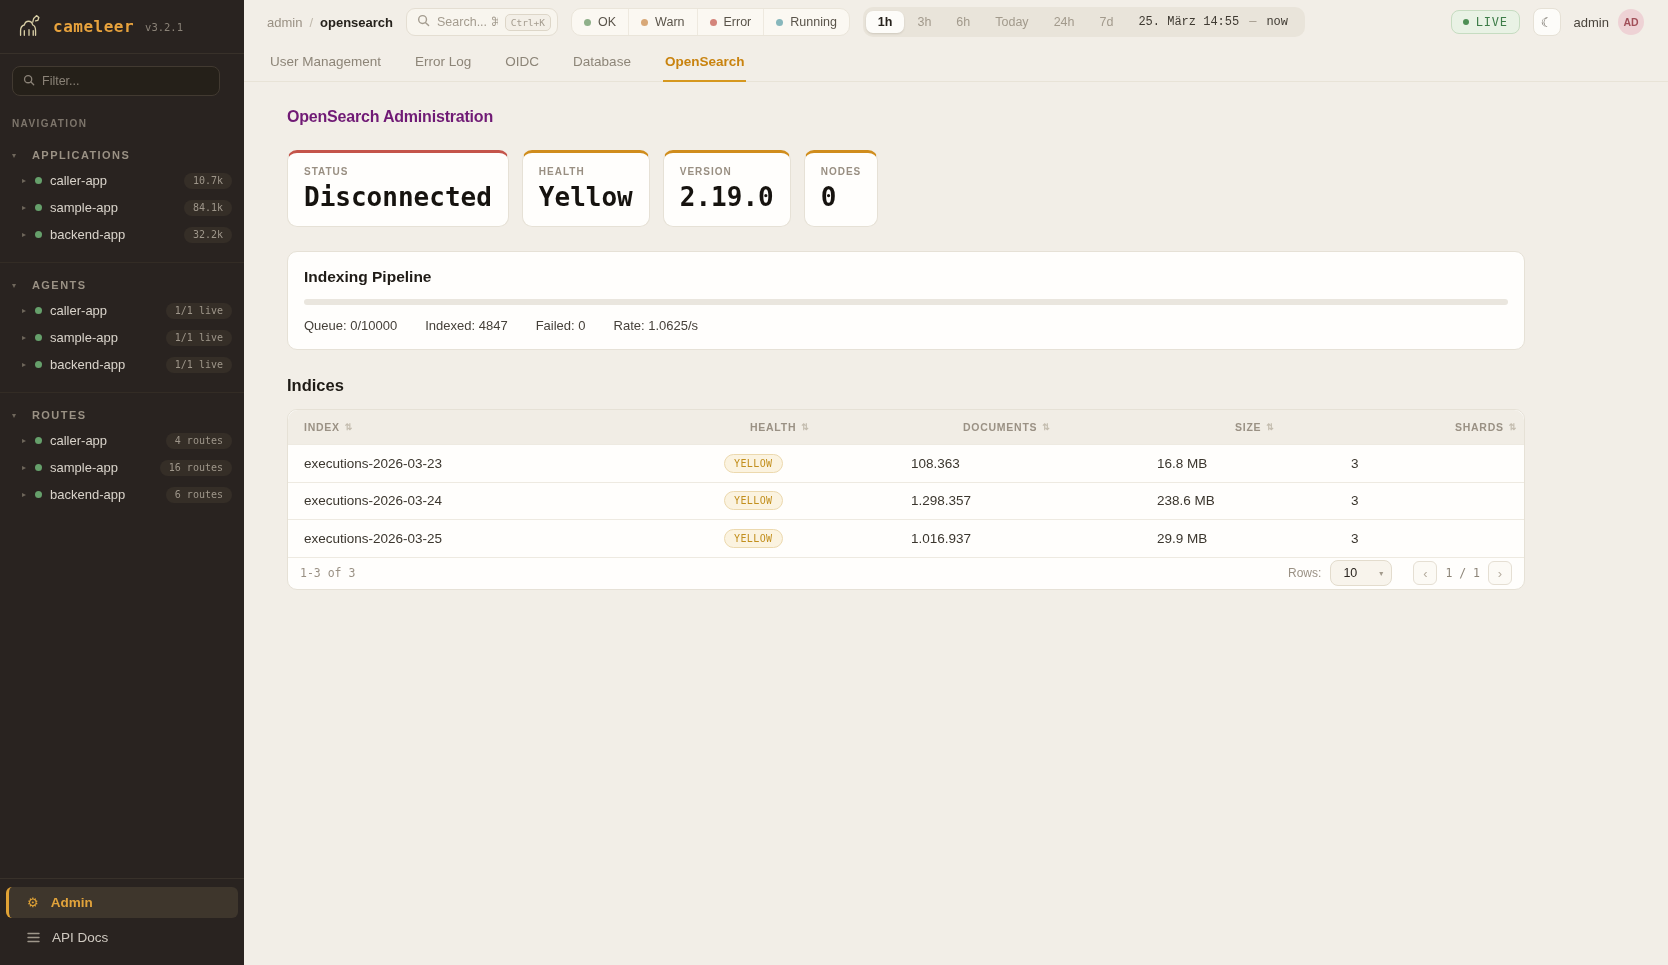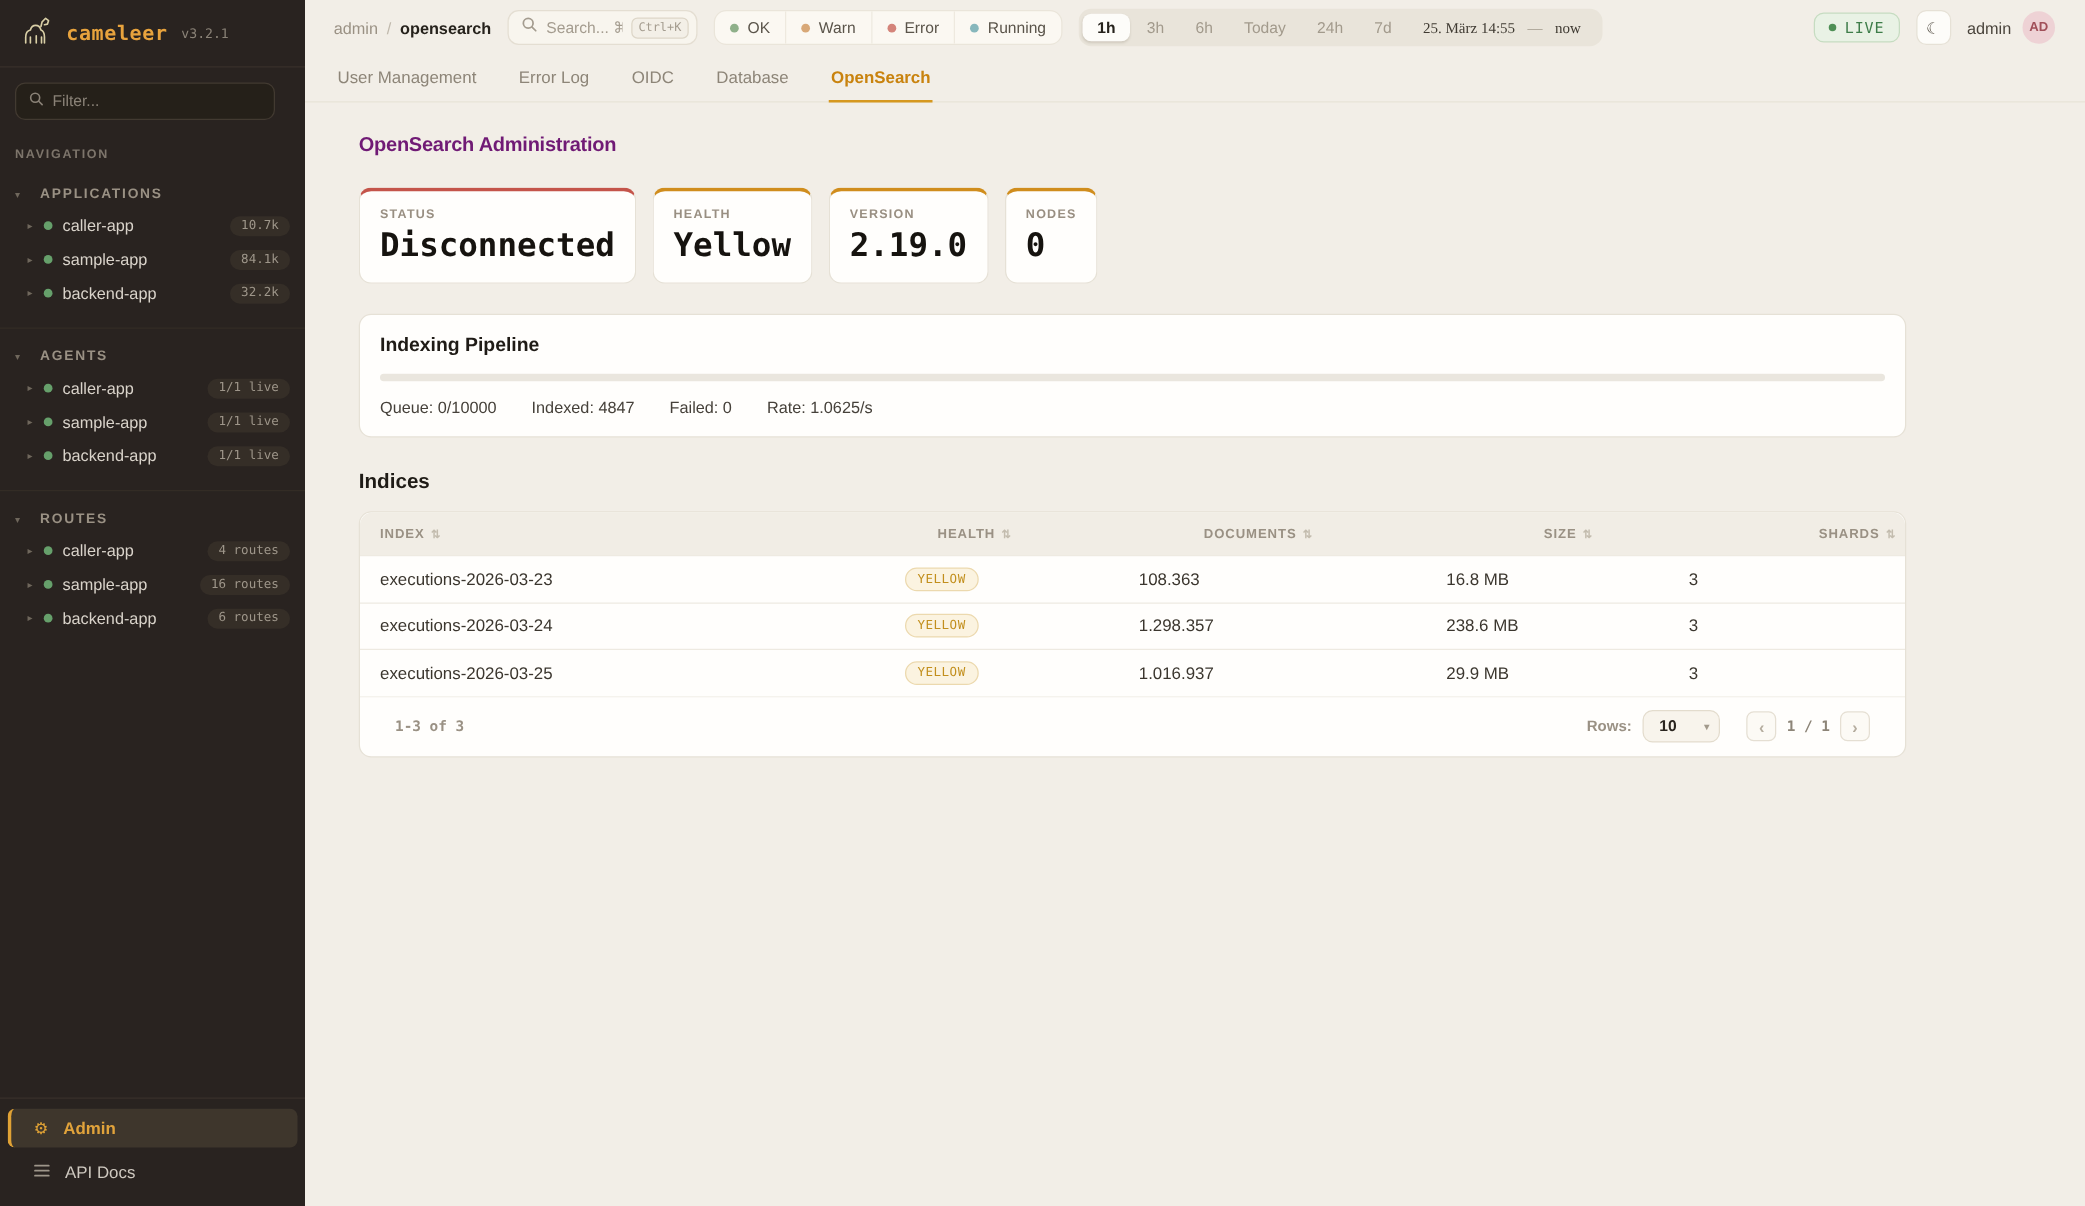--- a/index.html
+++ b/index.html
@@ -103,21 +103,21 @@
   .time-seg {
     display:flex; align-items:center; background:#e9e4da; border-radius:10px;
     padding:3px; height:30px; gap:1px;
   }
   .time-btn { font-size:12.5px; color:#a29a8c; padding:4px 12px; border-radius:7px; cursor:pointer; white-space:nowrap; }
   .time-btn.active {
     background:#fdfcf9; color:#26221c; font-weight:bold;
     box-shadow:0 1px 2px rgba(60,50,30,.15);
   }
   .time-display { display:flex; align-items:flex-start; gap:10px; padding:0 14px 0 12px;
-    font-family:Liberation Serif, serif; font-size:12px; color:#3f3a32; white-space:nowrap; }
+    font-family:Liberation Mono, monospace; font-size:12px; color:#3f3a32; white-space:nowrap; }
   .time-dash { color:#a29a8c; }
 
   .topbar-right { margin-left:auto; display:flex; align-items:center; gap:13px; }
   .live-badge {
     display:flex; align-items:center; gap:7px; background:#e9f2e5; border:1px solid #c6dcc1;
     border-radius:8px; padding:4px 11px; cursor:pointer;
   }
   .live-badge .dot { background:#4e8f55; width:6px; height:6px; }
   .live-badge .lbl { font-family:"DejaVu Sans Mono", monospace; font-size:12px; color:#3e7d49; letter-spacing:.06em; }
   .theme-btn {
@@ -163,21 +163,21 @@
 
   .table-grid-row { display:grid; grid-template-columns:420px 187px 246px 194px 1fr; align-items:center; padding:0 16px; }
   .thead { background:#f1ede5; height:34px; border-radius:10px 10px 0 0;gap:26px; }
   .th { font-size:10.5px; font-weight:bold; letter-spacing:.07em; color:#9a9184; display:flex; align-items:center; gap:5px; cursor:pointer; }
   .sort-glyph { font-size:9px; color:#c3bcae; }
   .trow { height:37.5px; border-top:1px solid #eeeae1; font-size:13.5px; color:#3b362e; cursor:pointer; background:#fffefc; }
   .badge-yellow {
     display:inline-block; font-family:"DejaVu Sans Mono", monospace; font-size:10px; color:#c28f1d;
     background:#fbf3e0; border:1px solid #ecd9ae; border-radius:999px; padding:3px 9px; letter-spacing:.04em;
   }
-  .tfoot { display:flex; align-items:center; height:48px; border-top:1px solid #eeeae1; padding:0 28px; border-radius:0 0 10px 10px;font-weight:bold; }
+  .tfoot { display:flex; align-items:center; height:32px; border-top:1px solid #eeeae1; padding:0 12px; border-radius:0 0 10px 10px; }
   .range-text { font-family:"DejaVu Sans Mono", monospace; font-size:11.5px; color:#9a9184; }
   .tfoot-right { margin-left:auto; display:flex; align-items:center; gap:9px; }
   .rows-label { font-size:12px; color:#9a9184; }
   .rows-select {
     display:flex; align-items:center; justify-content:space-between; width:62px; height:26px;
     border:1px solid #e3dccd; border-radius:8px; background:#f8f4ec; padding:0 8px 0 12px;
     font-size:12.5px; color:#2a251f; cursor:pointer;
   }
   .rows-select .caret { font-size:8px; color:#a29a8c; }
   .pager { display:flex; align-items:center; gap:8px; margin-left:12px; }

